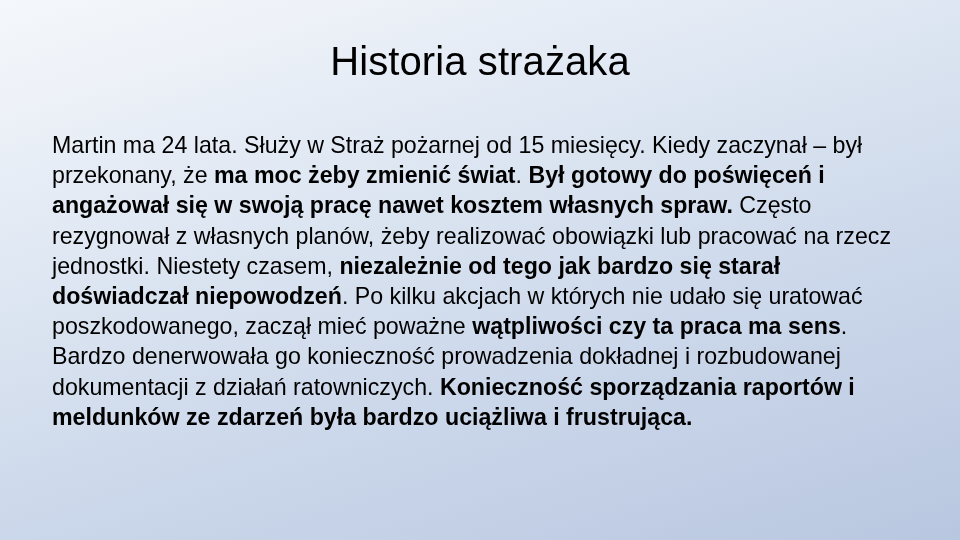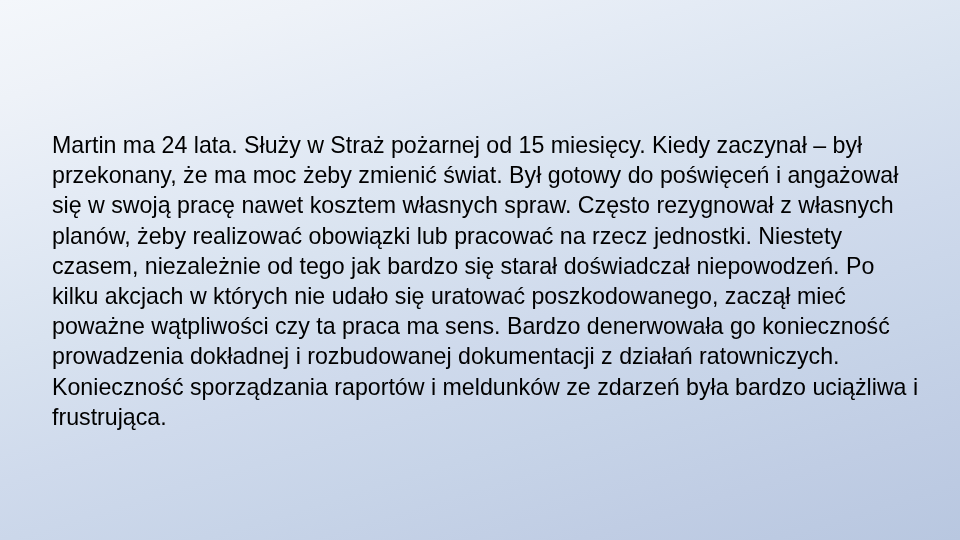--- a/index.html
+++ b/index.html
@@ -59,29 +59,32 @@
   #body-paragraph {
     margin: 0;
     font-size: 23.2px;
     line-height: 30.2px;
     color: #000000;
     text-align: left;
     word-spacing: 0px;
   }
 
   #body-paragraph .b {
-    font-weight: 400;
+    font-weight: 700;
   }
   #body-paragraph .n {
     font-weight: 400;
   }
 </style>
 </head>
 <body>
 
 <div id="slide">
 
+  <div id="title-block">
+    <h1 id="slide-title">Historia strażaka</h1>
+  </div>
 
   <div id="body-block">
     <p id="body-paragraph"><span class="n">Martin ma 24 lata. Służy w Straż pożarnej od 15 miesięcy. Kiedy zaczynał – był przekonany, że </span><span class="b">ma moc żeby zmienić świat</span><span class="n">. </span><span class="b">Był gotowy do poświęceń i angażował się w swoją pracę nawet kosztem własnych spraw.</span><span class="n"> Często rezygnował z własnych planów, żeby realizować obowiązki lub pracować na rzecz jednostki. Niestety czasem, </span><span class="b">niezależnie od tego jak bardzo się starał doświadczał niepowodzeń</span><span class="n">. Po kilku akcjach w których nie udało się uratować poszkodowanego, zaczął mieć poważne </span><span class="b">wątpliwości czy ta praca ma sens</span><span class="n">. Bardzo denerwowała go konieczność prowadzenia dokładnej i rozbudowanej dokumentacji z działań ratowniczych. </span><span class="b">Konieczność sporządzania raportów i meldunków ze zdarzeń była bardzo uciążliwa i frustrująca.</span></p>
   </div>
 
 </div>
 
 </body></html>

